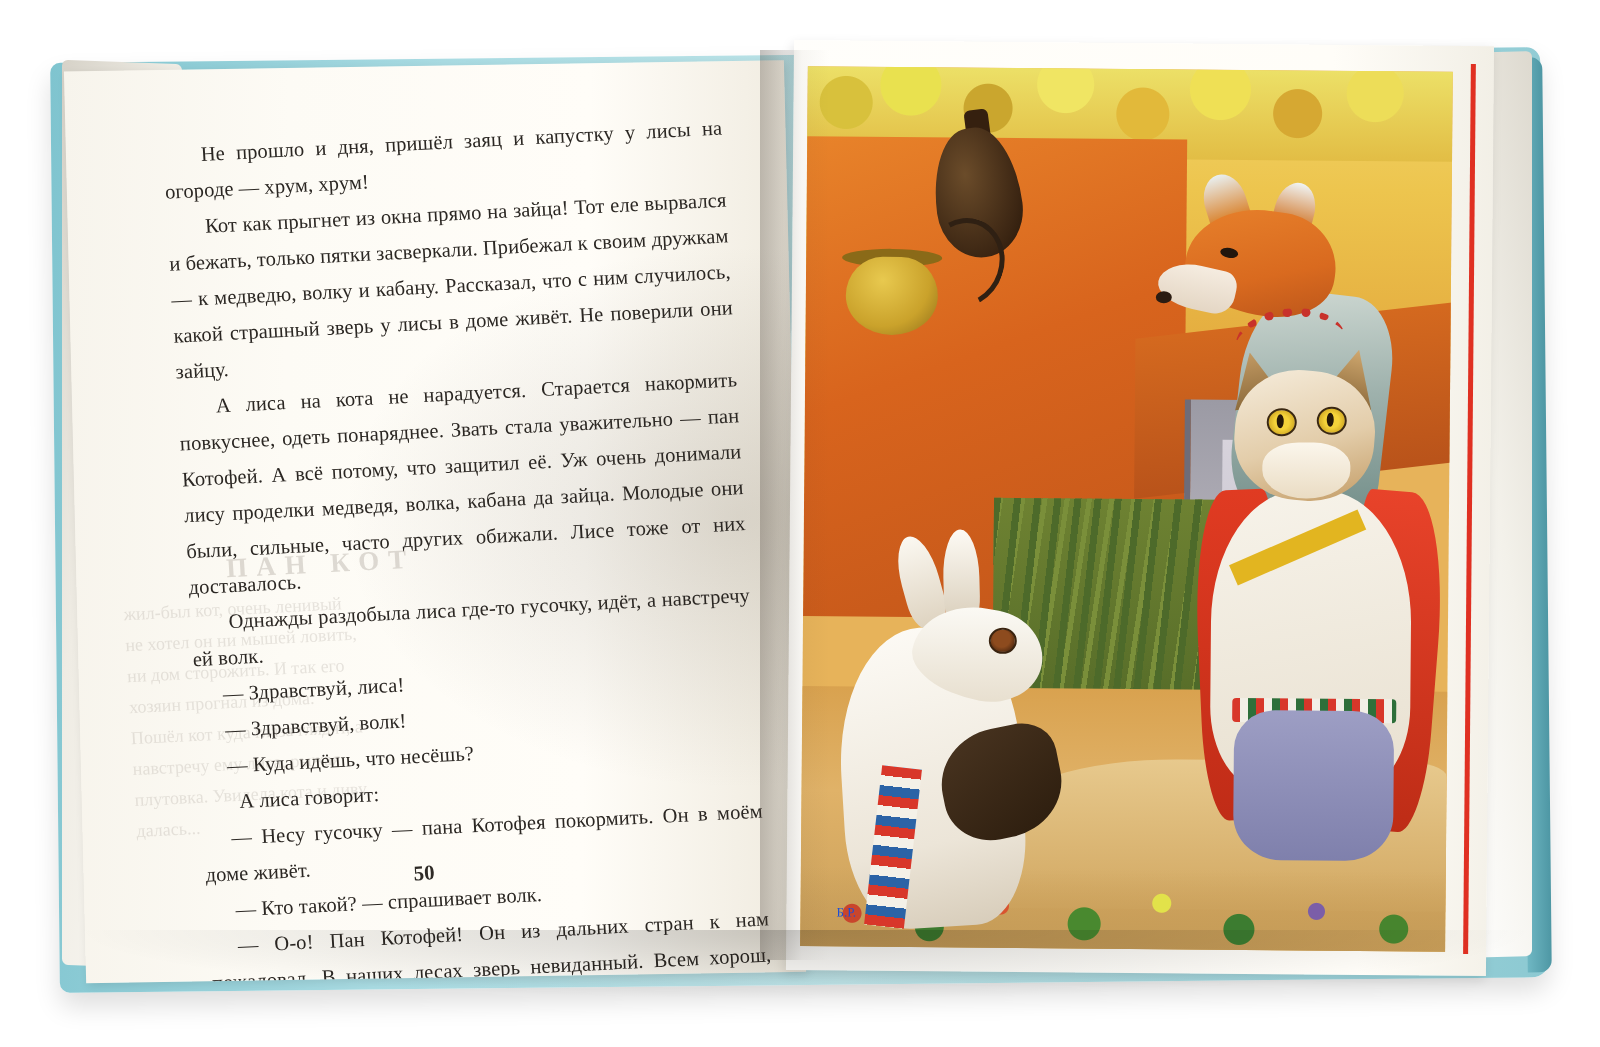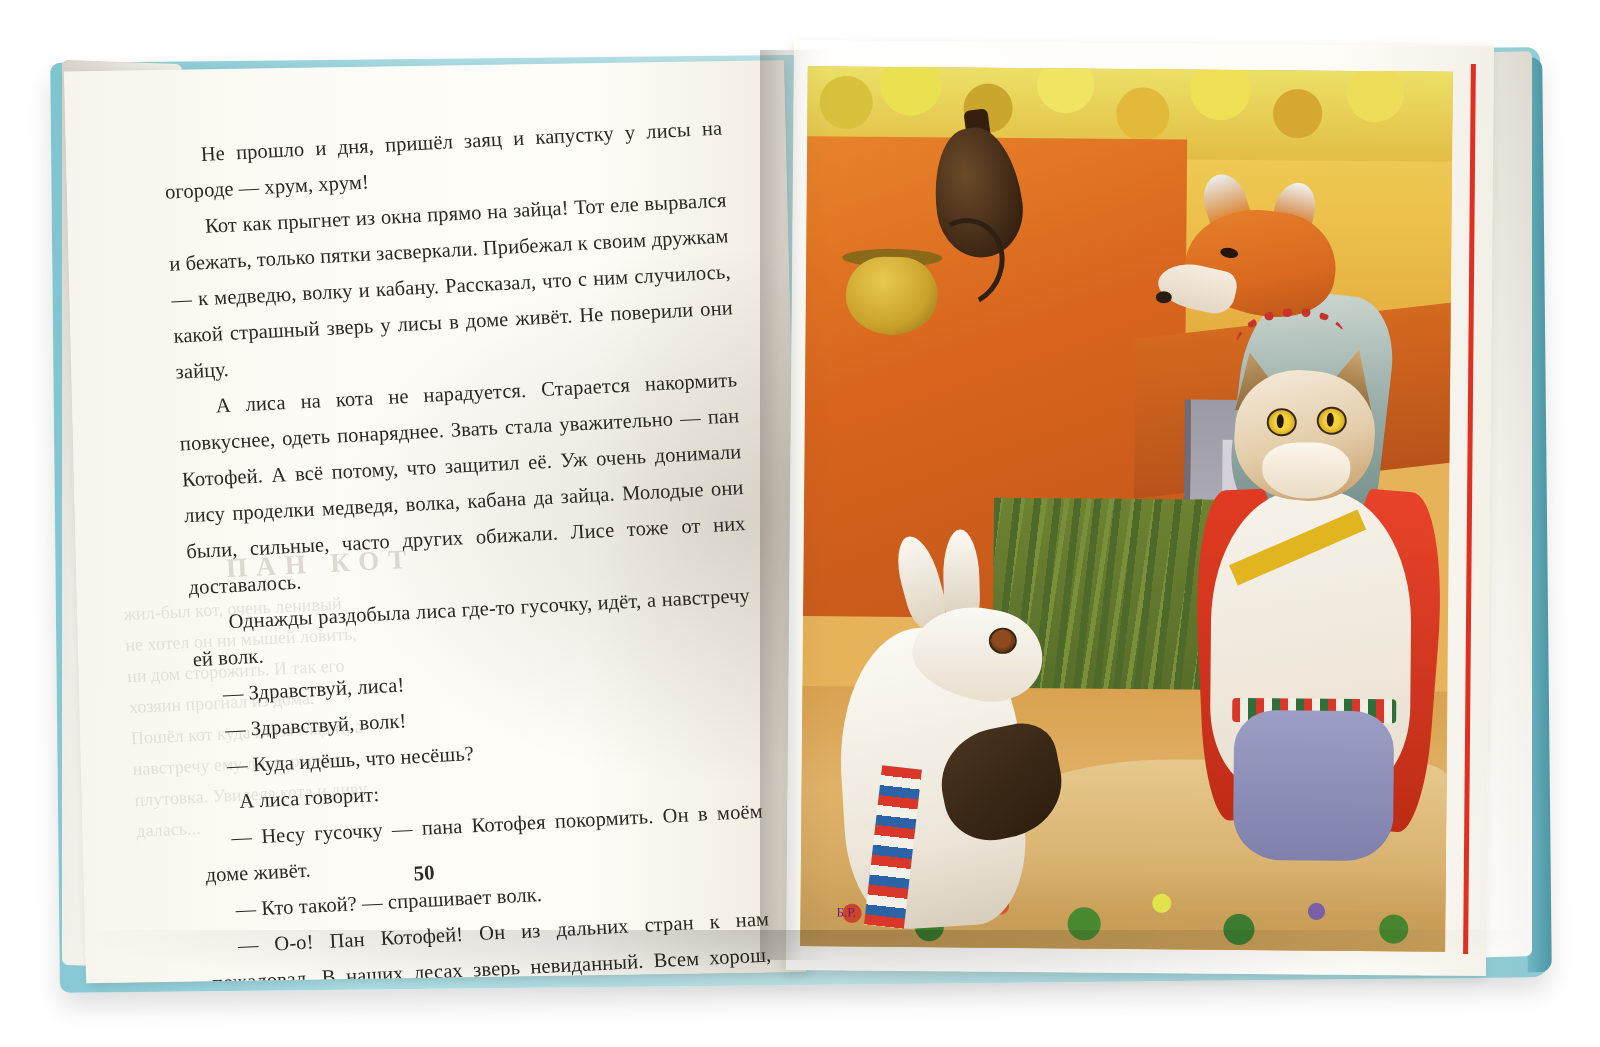--- a/index.html
+++ b/index.html
@@ -425,21 +425,21 @@
     background: repeating-linear-gradient(180deg, #d8372a 0 10px, #f4f1e8 10px 20px, #2b63a6 20px 30px);
     transform: rotate(6deg);
   }
   .goose-bundle {
     left: 140px; top: 660px; width: 120px; height: 110px;
     background: linear-gradient(150deg, #4a3521 0%, #2b1c0d 100%);
     border-radius: 50% 30% 50% 40%;
     transform: rotate(-12deg);
   }
   .signature {
-    left: 36px; top: 838px; font-size: 13px; color: #701a75;
+    left: 36px; top: 838px; font-size: 13px; color: #1d4ed8;
     font-family: "Liberation Serif", serif;
   }
 
   .vignette-shadow {
     position: absolute;
     left: 760px; top: 50px; width: 70px; height: 910px;
     background: linear-gradient(90deg, rgba(60,50,40,0.30) 0%, rgba(60,50,40,0.04) 60%, rgba(255,255,255,0) 100%);
     pointer-events: none;
   }
   .bottom-shadow {

